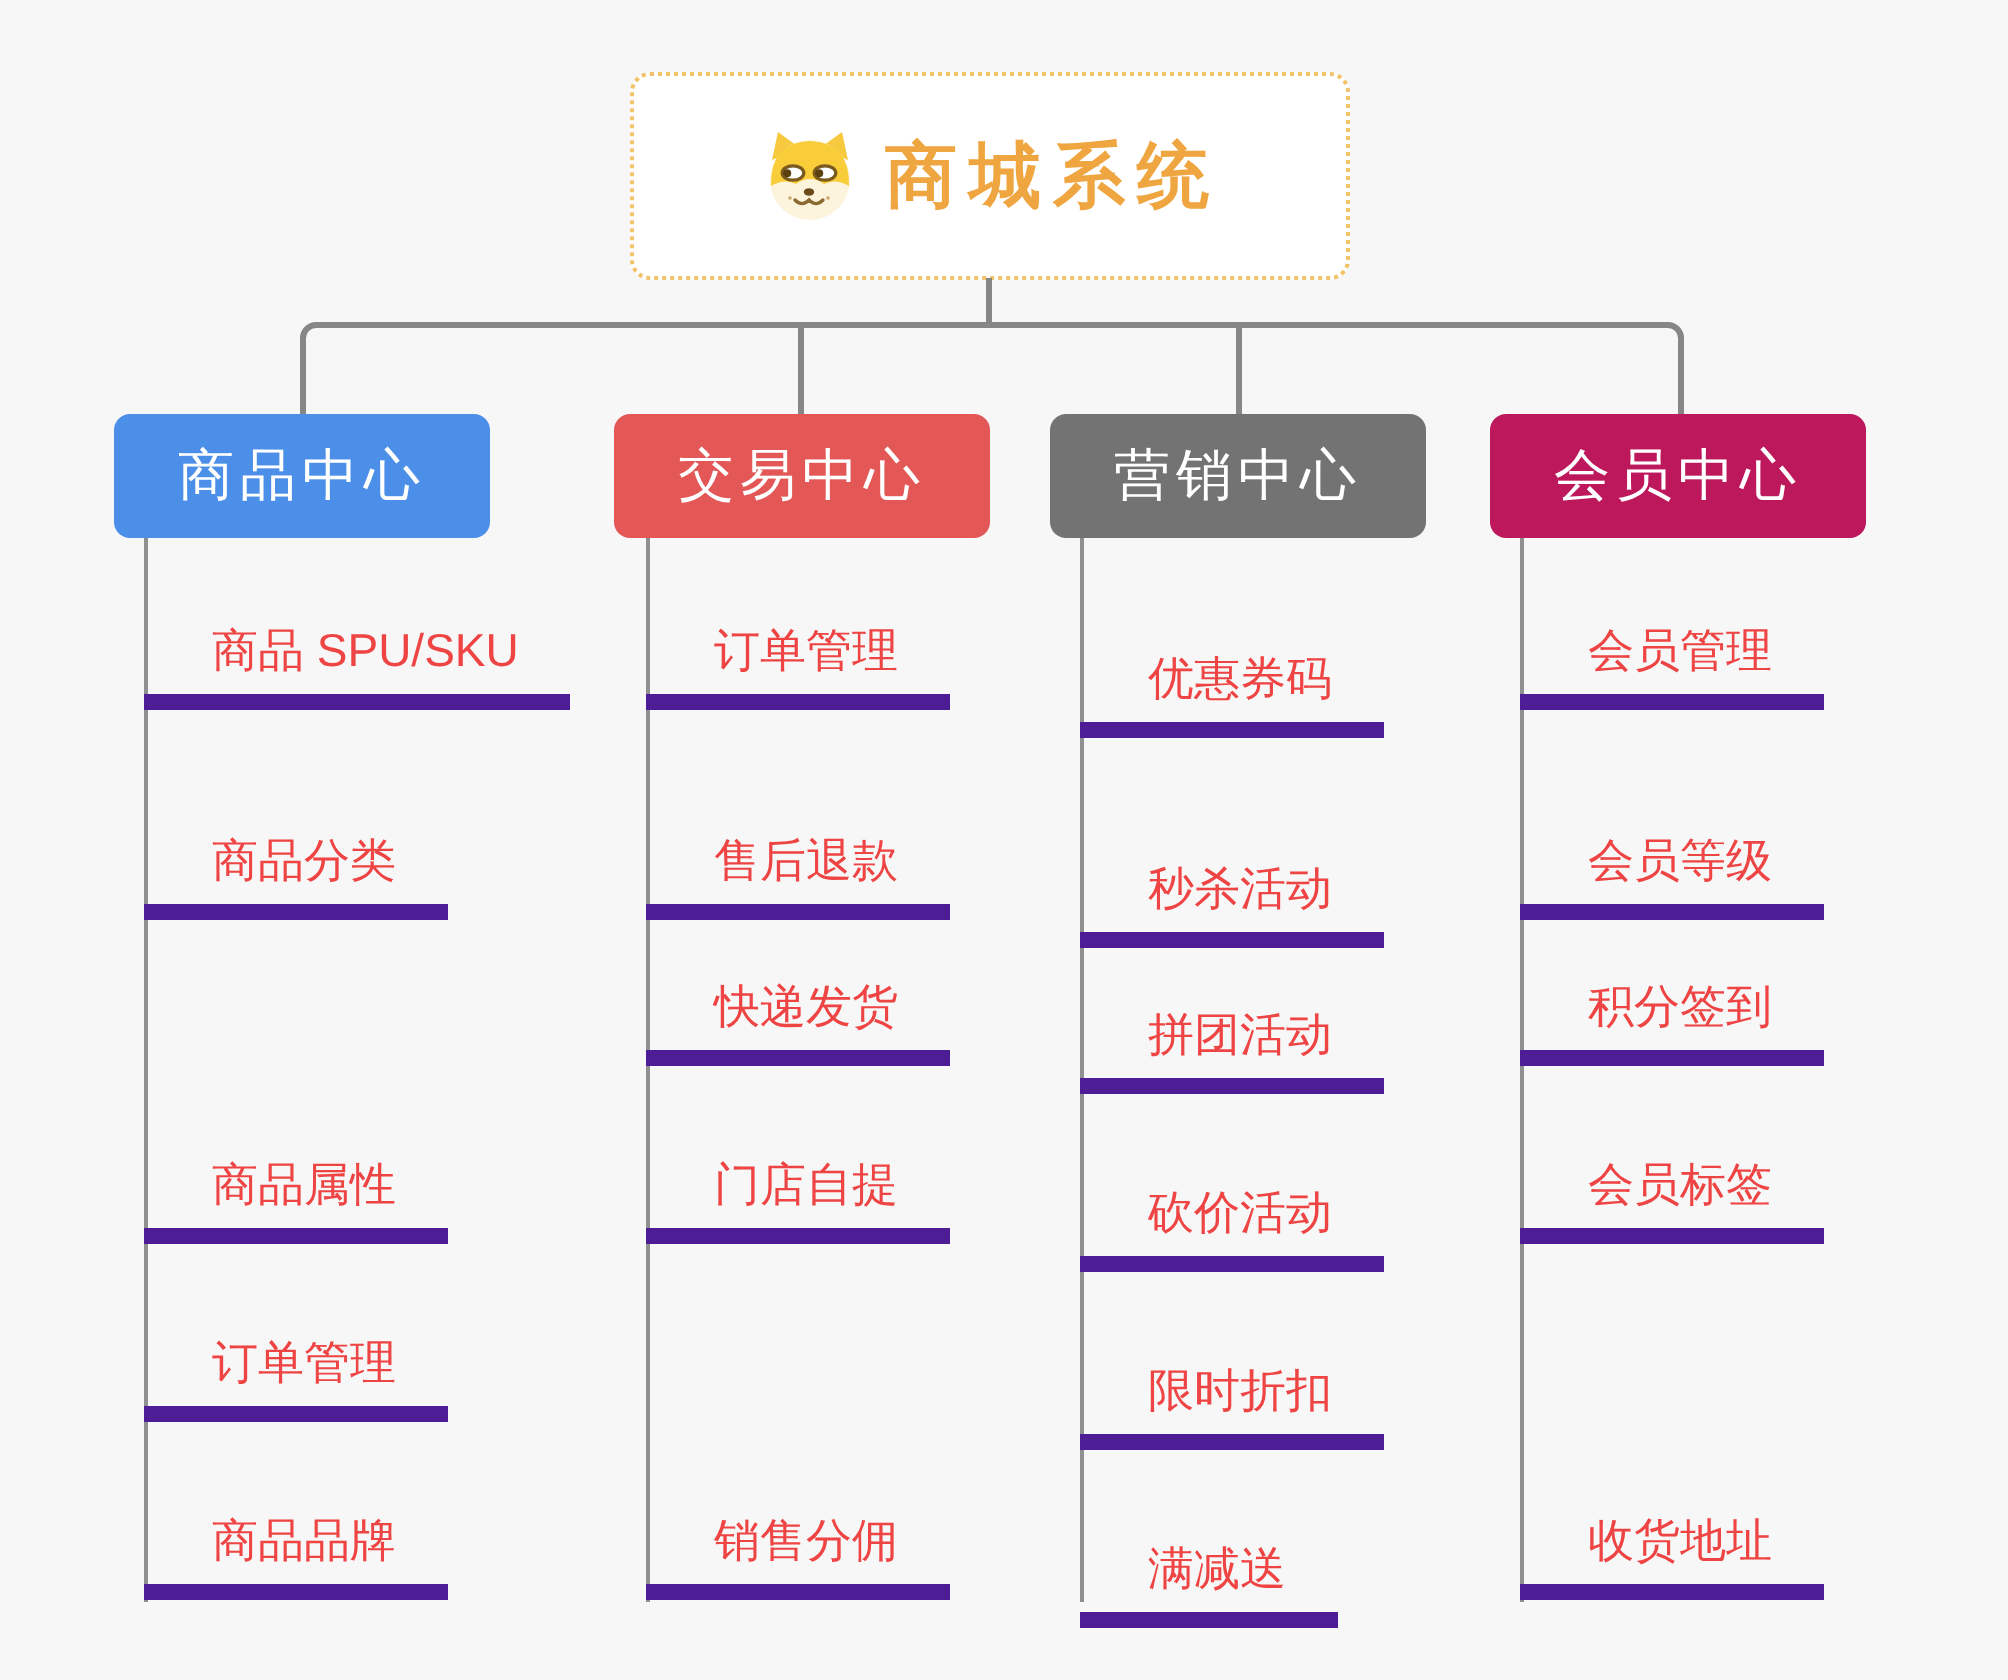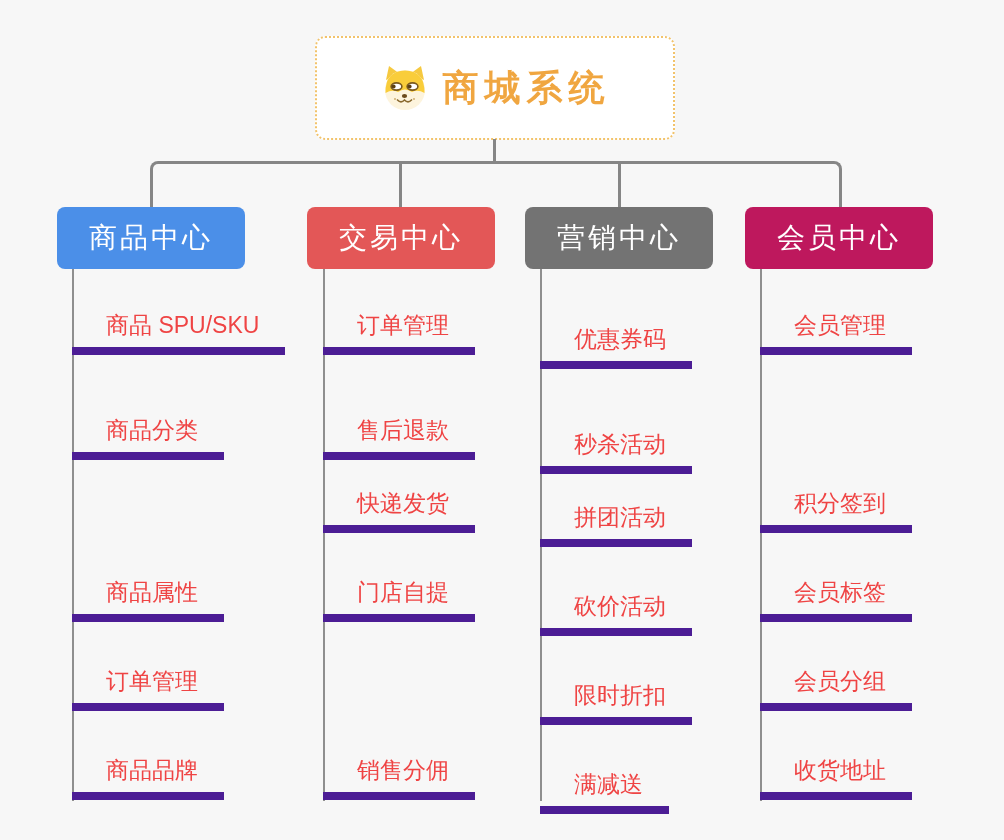--- a/index.html
+++ b/index.html
@@ -146,18 +146,18 @@
   <div class="leaf c2 r6">销售分佣</div>
 
   <div class="leaf c3 r1">优惠券码</div>
   <div class="leaf c3 r2">秒杀活动</div>
   <div class="leaf c3 r3">拼团活动</div>
   <div class="leaf c3 r4">砍价活动</div>
   <div class="leaf c3 r5">限时折扣</div>
   <div class="leaf c3 r6">满减送</div>
 
   <div class="leaf c4 r1">会员管理</div>
+  <div class="leaf c4 r2">会员等级</div>
   <div class="leaf c4 r3">积分签到</div>
   <div class="leaf c4 r4">会员标签</div>
-  <div class="leaf c4 r5">会员分组</div>
   <div class="leaf c4 r6">收货地址</div>
 
 </div>
 
 </body></html>

